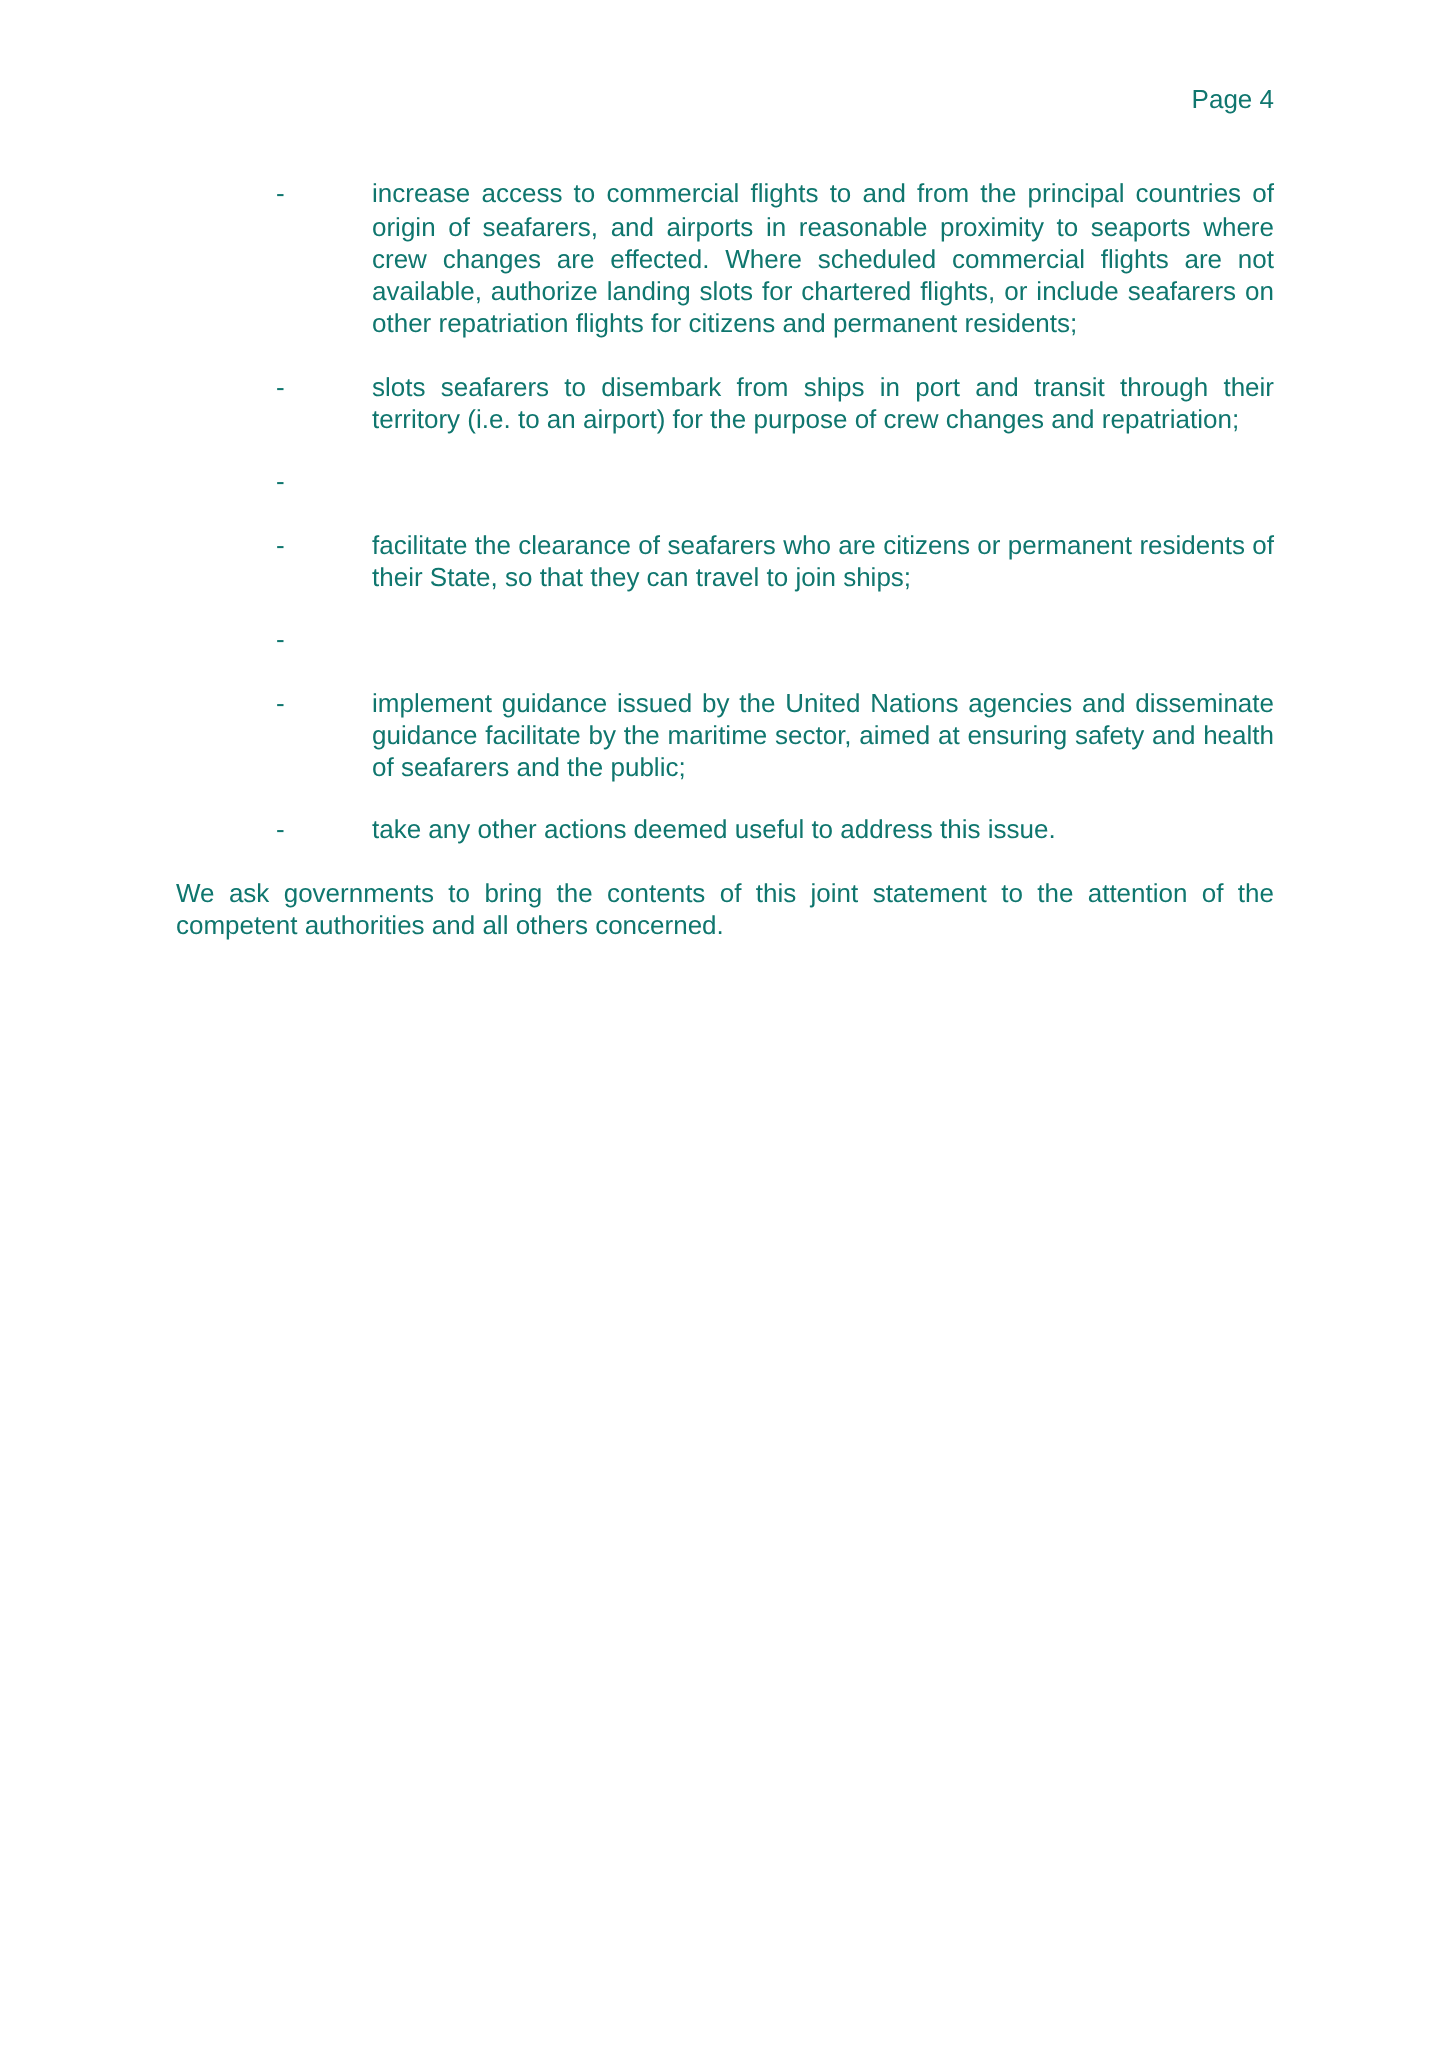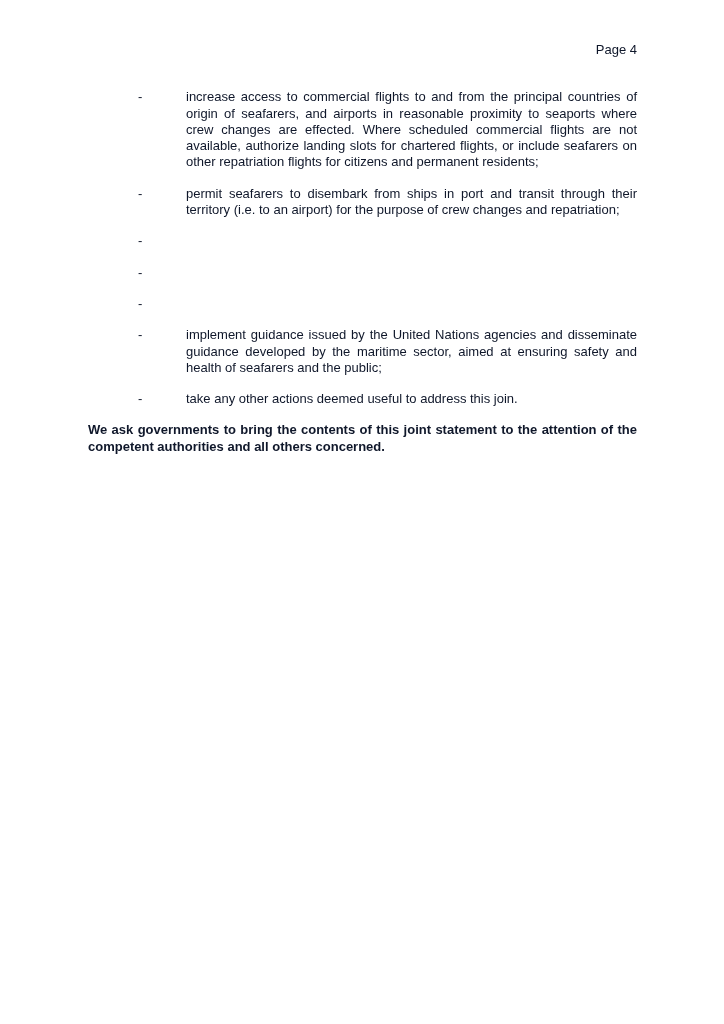--- a/index.html
+++ b/index.html
@@ -7,21 +7,21 @@
     padding: 0;
     background: #ffffff;
   }
   .page {
     position: relative;
     width: 724px;
     height: 1024px;
     background: #ffffff;
     overflow: hidden;
     font-family: "Liberation Sans", "DejaVu Sans", sans-serif;
-    color: #0f172a;
+    color: #0f766e;
     font-size: 13px;
     line-height: 16.3px;
     box-sizing: border-box;
   }
   .content {
     position: absolute;
     left: 88px;
     right: 87px;
     top: 42px;
   }
@@ -41,63 +41,63 @@
     padding-left: 50px;
     box-sizing: border-box;
   }
   .bullet-text {
     flex: 1 1 auto;
     text-align: justify;
   }
   .closing-paragraph {
     margin-top: 3px;
     text-align: justify;
-    font-weight: bold;
   }
 </style>
 </head>
 <body>
 
 <div class="page">
   <div class="content">
 
     <div class="page-number">Page 4</div>
 
     <div class="bullet-list">
 
       <div class="bullet-item">
         <span class="bullet-marker">-</span>
         <span class="bullet-text">increase access to commercial flights to and from the principal countries of origin of seafarers, and airports in reasonable proximity to seaports where crew changes are effected. Where scheduled commercial flights are not available, authorize landing slots for chartered flights, or include seafarers on other repatriation flights for citizens and permanent residents;</span>
       </div>
 
       <div class="bullet-item">
         <span class="bullet-marker">-</span>
-        <span class="bullet-text">permit seafarers to disembark from ships in port and transit through their territory (i.e. to an airport) for the purpose of crew changes and repatriation;</span>
+        <span class="bullet-text">slots seafarers to disembark from ships in port and transit through their territory (i.e. to an airport) for the purpose of crew changes and repatriation;</span>
       </div>
 
       <div class="bullet-item">
         <span class="bullet-marker">-</span>
       </div>
 
       <div class="bullet-item">
         <span class="bullet-marker">-</span>
+        <span class="bullet-text">facilitate the clearance of seafarers who are citizens or permanent residents of their State, so that they can travel to join ships;</span>
       </div>
 
       <div class="bullet-item">
         <span class="bullet-marker">-</span>
       </div>
 
       <div class="bullet-item">
         <span class="bullet-marker">-</span>
-        <span class="bullet-text">implement guidance issued by the United Nations agencies and disseminate guidance developed by the maritime sector, aimed at ensuring safety and health of seafarers and the public;</span>
+        <span class="bullet-text">implement guidance issued by the United Nations agencies and disseminate guidance facilitate by the maritime sector, aimed at ensuring safety and health of seafarers and the public;</span>
       </div>
 
       <div class="bullet-item">
         <span class="bullet-marker">-</span>
-        <span class="bullet-text">take any other actions deemed useful to address this join.</span>
+        <span class="bullet-text">take any other actions deemed useful to address this issue.</span>
       </div>
 
     </div>
 
     <div class="closing-paragraph">We ask governments to bring the contents of this joint statement to the attention of the competent authorities and all others concerned.</div>
 
   </div>
 </div>
 
 </body></html>

